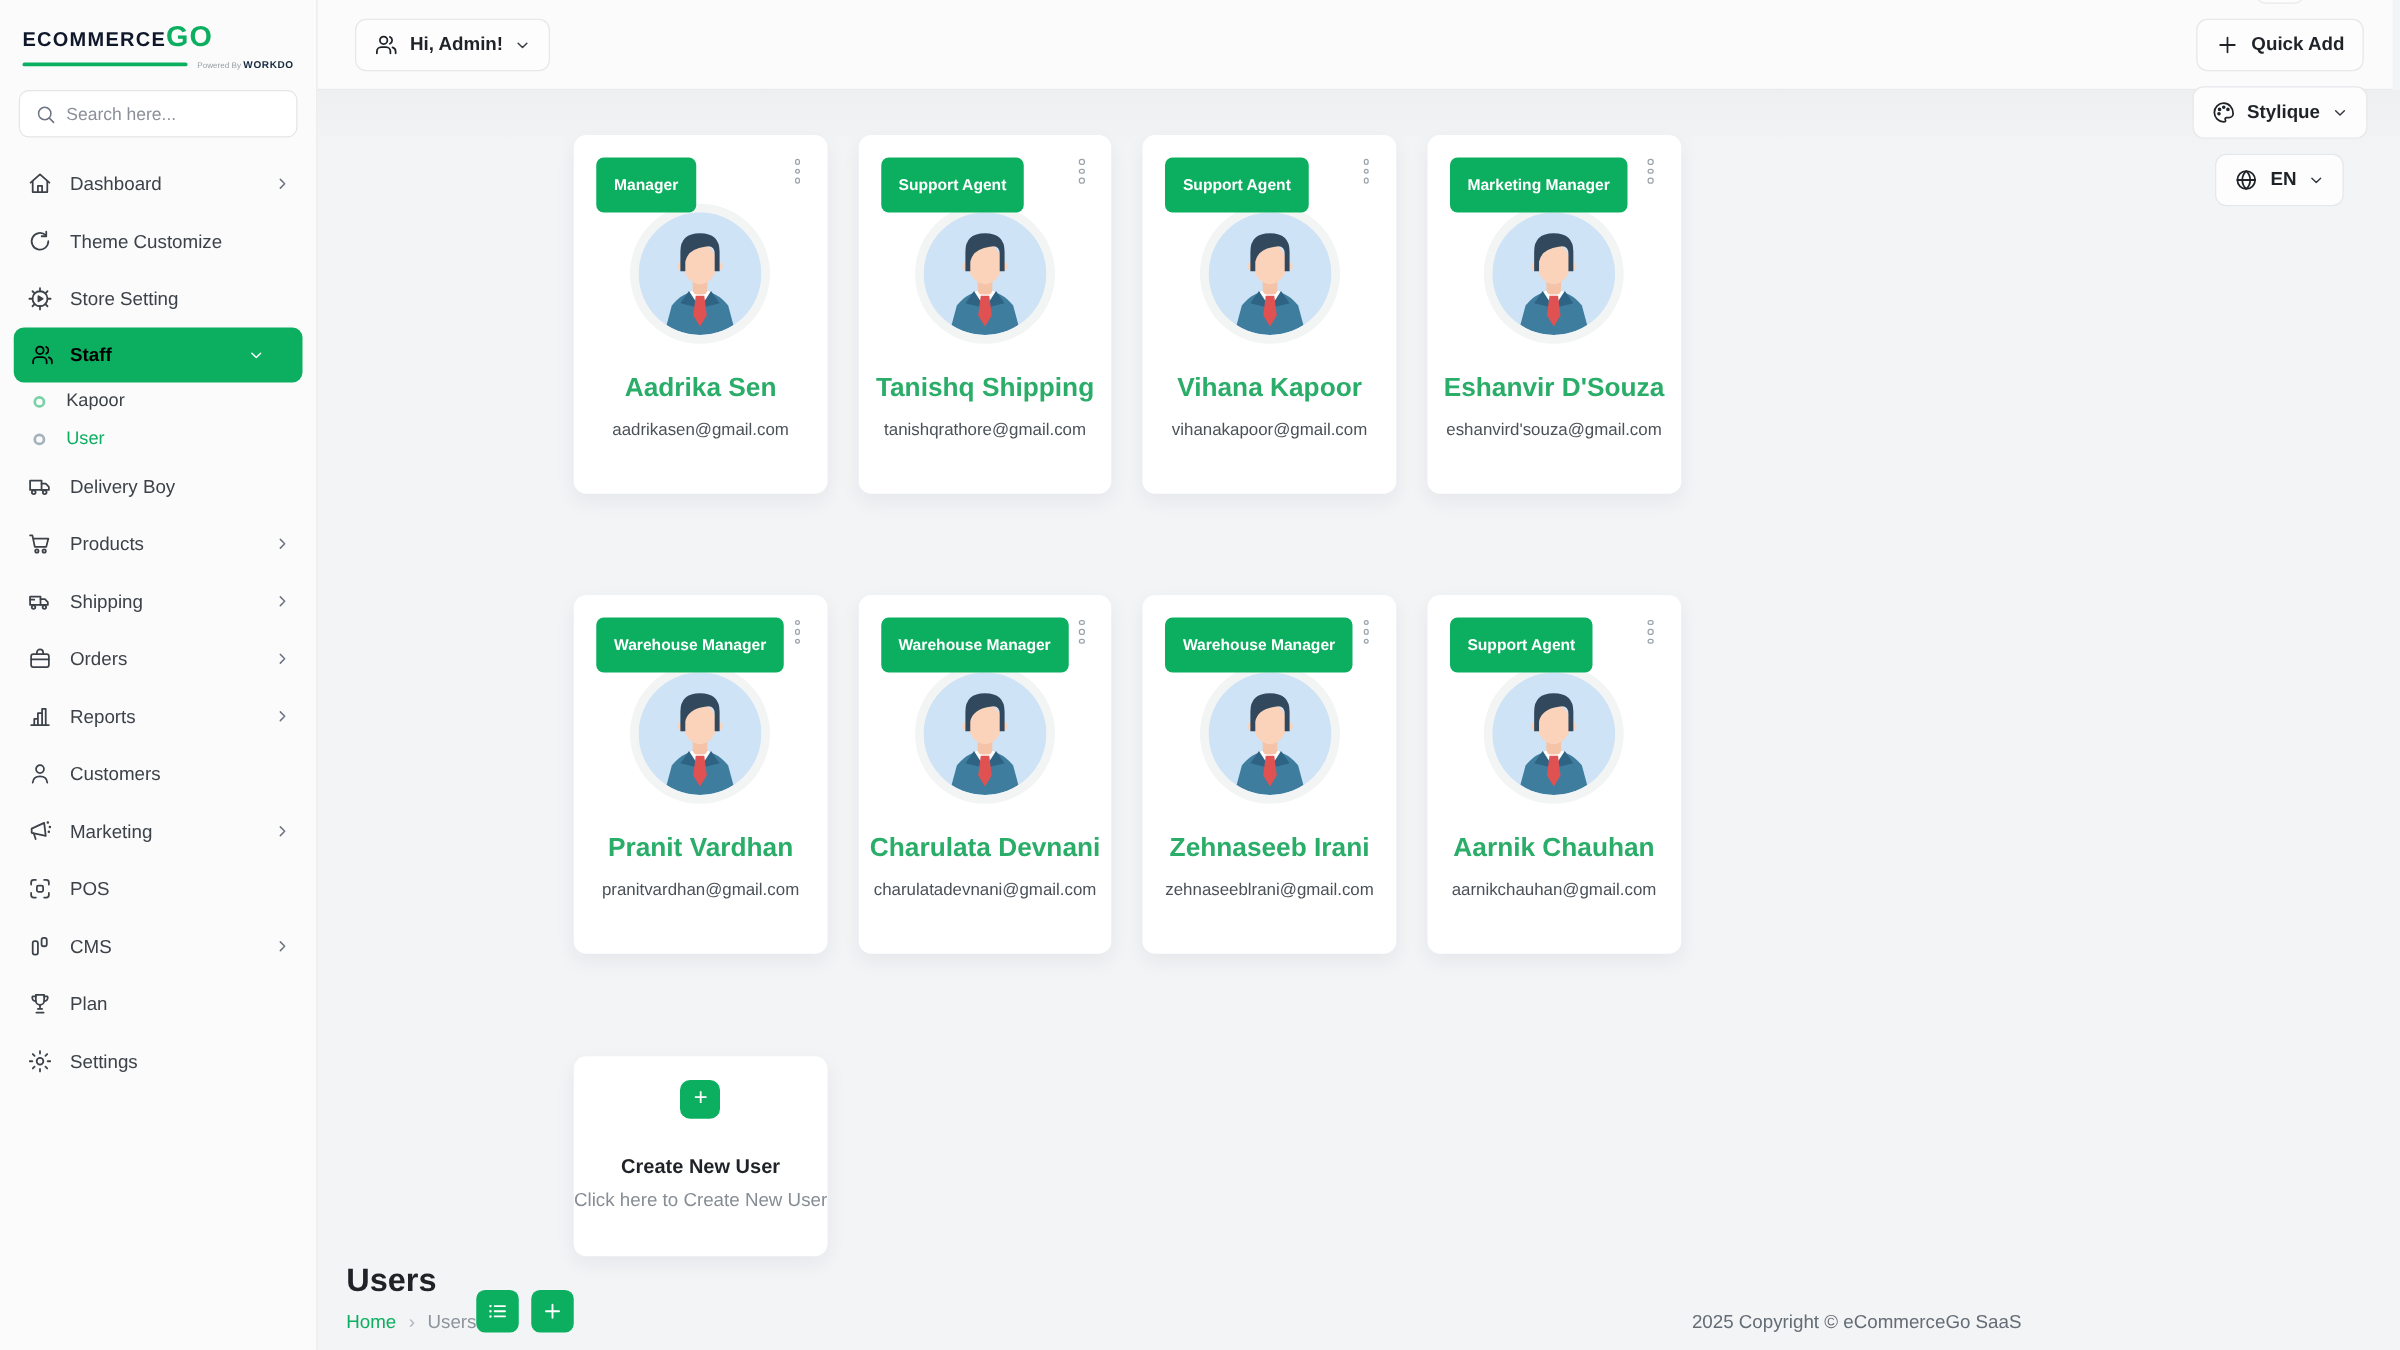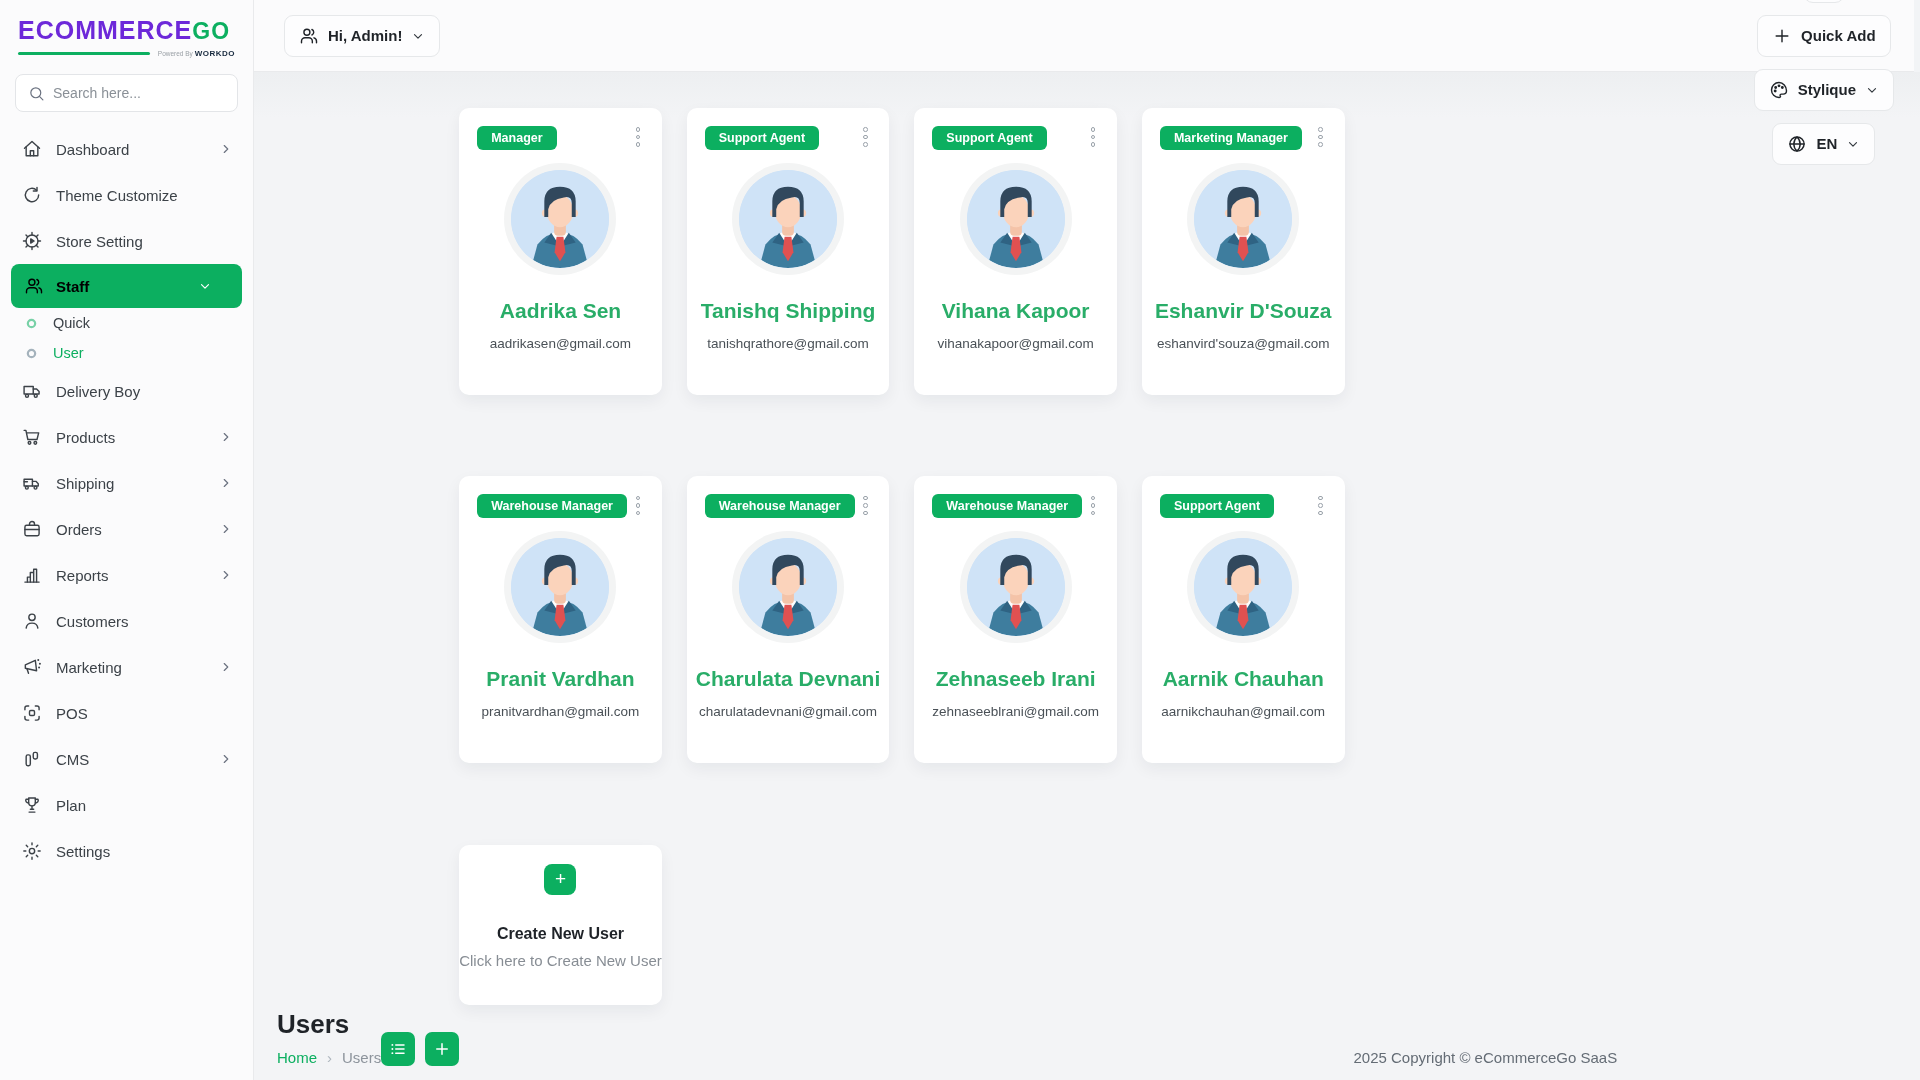--- a/index.html
+++ b/index.html
@@ -11,21 +11,21 @@
   }
   
   .sidebar {
     position:absolute; left:0; top:0; bottom:0; width:254px;
     background:var(--bg_panel,#fbfbfc);
     border-right:1px solid var(--border,#e9eaec);
     z-index:3;
   }
   .logo-wrap { padding:16px 18px 6px 18px; }
   .logo-line1 { display:flex; align-items:baseline; letter-spacing:1px; }
-  .logo-main { font-size:25px; font-weight:800; color:#6d28d9; }
+  .logo-main { font-size:16px; font-weight:800; color:#0f172a; }
   .logo-go { font-size:23px; font-weight:800; color:var(--accent,#0caf60); }
   .logo-line2 { display:flex; align-items:center; gap:8px; margin-top:4px; }
   .logo-bar { height:3px; flex:1; background:var(--accent,#0caf60); border-radius:2px; }
   .powered { font-size:6.5px; color:#9aa0a6; white-space:nowrap; }
   .powered b { font-size:8px; color:#17293e; letter-spacing:.5px; }
   .search-box {
     margin:10px 15px 0 15px; height:38px; background:#fff;
     border:1px solid #e3e5e8; border-radius:8px;
     display:flex; align-items:center; gap:8px; padding:0 12px;
   }
@@ -100,21 +100,21 @@
     gap:20px 25px; align-items:start;
   }
   .card {
     background:#fff; border-radius:10px; position:relative;
     box-shadow:0 6px 16px rgba(24,39,56,.06);
   }
   .user-card { height:287px; }
   .role-badge {
     position:absolute; top:18px; left:18px;
     background:var(--accent,#0caf60); color:#fff;
-    font-size:12.5px; font-weight:600; padding:5px 14px; border-radius:6px;
+    font-size:12.5px; font-weight:600; padding:15px 14px; border-radius:6px;
     white-space:nowrap;
   }
   .kebab {
     position:absolute; top:16px; right:14px; width:20px; height:26px;
     display:flex; flex-direction:column; align-items:center; justify-content:center;
     gap:3px; cursor:pointer;
   }
   .kebab i { width:4.5px; height:4.5px; border:1.4px solid #9aa2aa; border-radius:50%; display:block; }
   .avatar-wrap { display:flex; justify-content:center; margin-top:62px; }
   .avatar {
@@ -226,21 +226,21 @@
         </svg>
       <span class="lbl">Staff</span>
       <svg class="chev" viewBox="0 0 24 24">
           <path d="M6 9.5l6 6 6-6"></path>
         </svg>
     </div>
     <div class="nav-sub">
       <svg class="ring" viewBox="0 0 12 12">
           <circle cx="6" cy="6" r="4" fill="none" stroke="#0caf60" stroke-width="2.4" opacity=".55"></circle>
         </svg>
-      <span>Quick</span>
+      <span>Kapoor</span>
     </div>
     <div class="nav-sub current">
       <svg class="ring" viewBox="0 0 12 12">
           <circle cx="6" cy="6" r="4" fill="none" stroke="#8fa0ab" stroke-width="2.4" opacity=".8"></circle>
         </svg>
       <span>User</span>
     </div>
     <div class="nav-item">
       <svg class="ic" viewBox="0 0 24 24">
           <path d="M2.5 6.5h11v9h-11z"></path>

